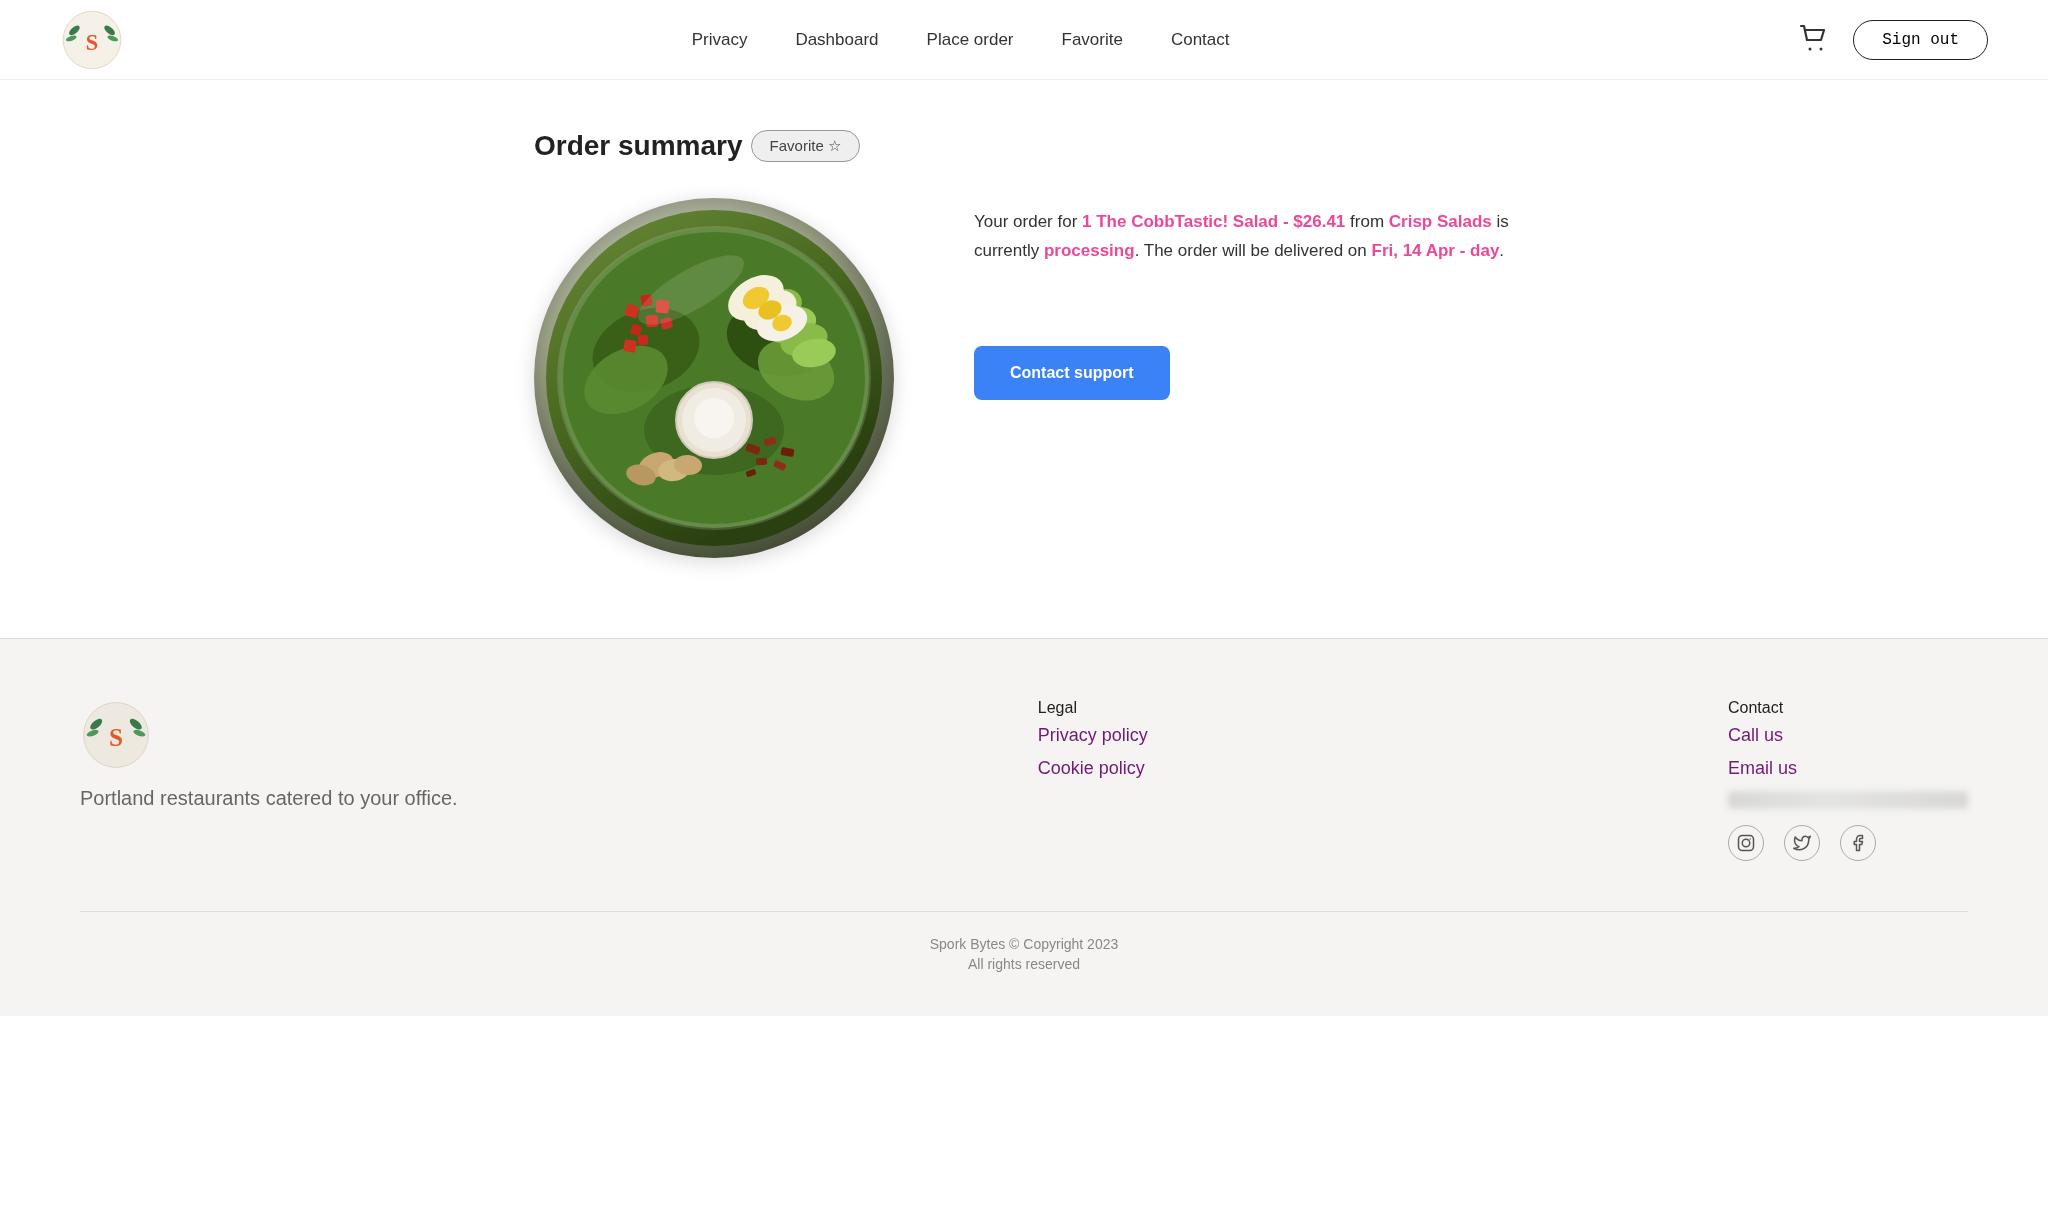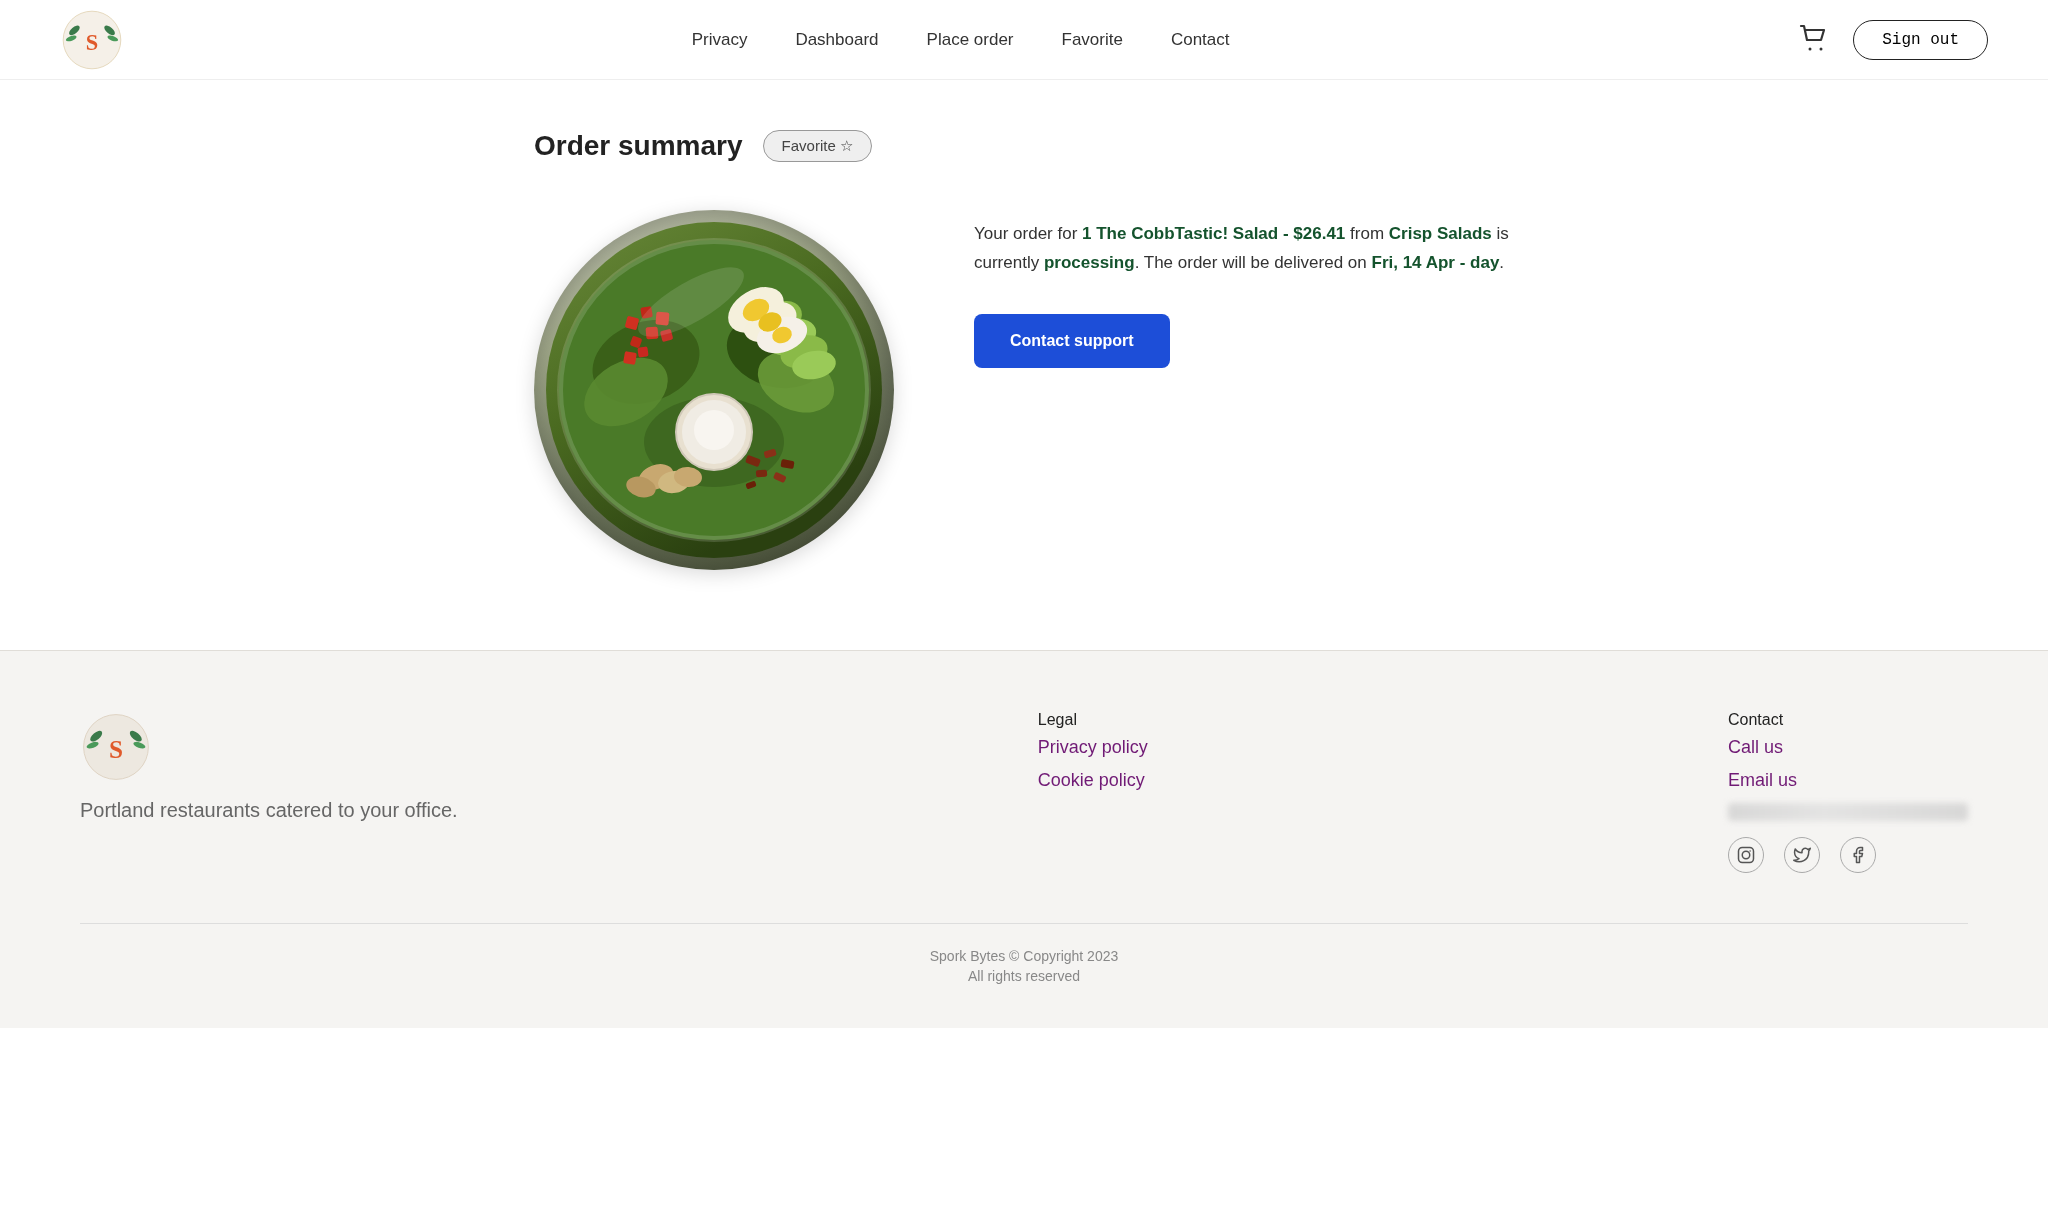--- a/index.html
+++ b/index.html
@@ -44,21 +44,21 @@
       font-family: Liberation Mono, monospace;
     }
 
     
     main {
       max-width: 1100px;
       margin: 0 auto;
       padding: 50px 60px 80px;
     }
     .page-header {
-      display: flex; align-items: center; gap: 20px; margin-bottom: 48px;
+      display: flex; align-items: center; gap: 8px; margin-bottom: 36px;
     }
     .page-title {
       font-size: 28px; font-weight: 700;
     }
     .favorite-badge {
       border: 1.5px solid #999;
       border-radius: 20px;
       padding: 6px 18px;
       font-size: 15px;
       color: #444;
@@ -93,30 +93,31 @@
     }
     
     .salad-svg {
       width: 100%; height: 100%;
     }
 
     .order-info { flex: 1; padding-top: 10px; }
     .order-text {
       font-size: 17px; line-height: 1.7; color: #333; margin-bottom: 36px;
     }
-    .order-text strong { font-weight: 700; color: #14532d; }
+    .order-text strong { font-weight: 700; color: #ec4899; }
     .contact-support-btn {
-      background: #1d4ed8;
+      background: #3b82f6;
       color: #fff;
       border: none;
       border-radius: 8px;
       padding: 18px 36px;
       font-size: 16px;
       font-weight: 600;
       cursor: pointer;
+      margin-top: 44px;
     }
 
     
     footer {
       background: #f5f4f2;
       padding: 60px 80px 40px;
       border-top: 1px solid #e0ddd8;
     }
     .footer-top {
       display: flex;

